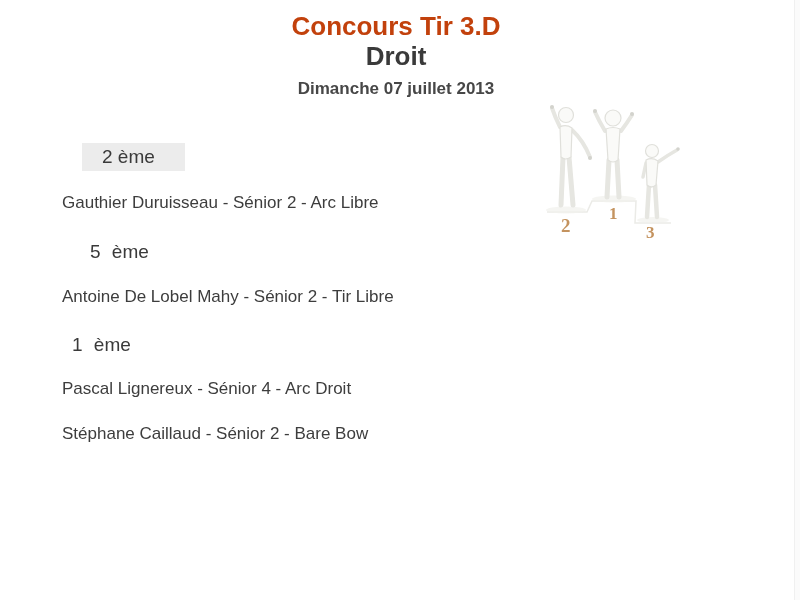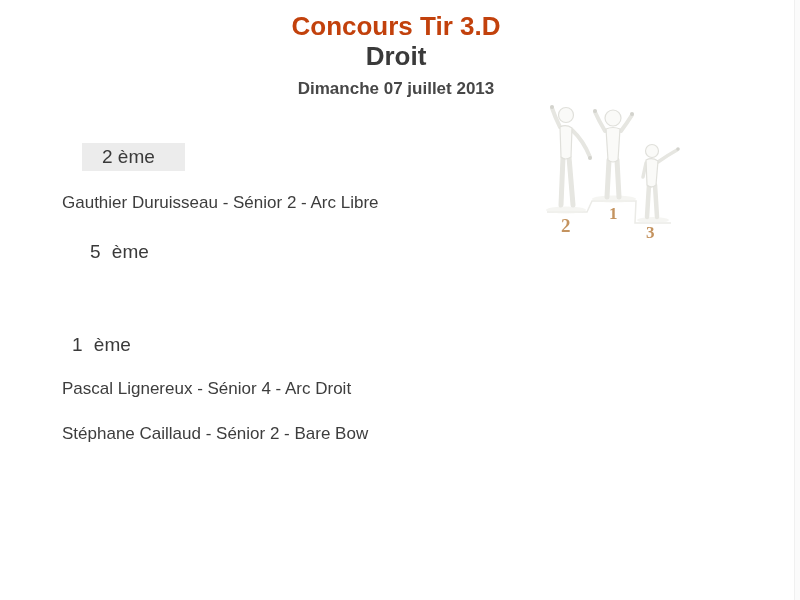--- a/index.html
+++ b/index.html
@@ -142,20 +142,21 @@
       <text x="26" y="127" font-size="19">2</text>
       <text x="74" y="114" font-size="17">1</text>
       <text x="111" y="133" font-size="17">3</text>
     </svg>
   </div>
 
   <div class="rank rank-highlight">2 ème</div>
   <div class="entry entry-1">Gauthier Duruisseau - Sénior 2 - Arc Libre</div>
 
   <div class="rank rank-5">5 ème</div>
+  <div class="entry entry-2">Antoine De Lobel Mahy - Sénior 2 - Tir Libre</div>
 
   <div class="rank rank-8">1 ème</div>
   <div class="entry entry-3">Pascal Lignereux - Sénior 4 - Arc Droit</div>
   <div class="entry entry-4">Stéphane Caillaud - Sénior 2 - Bare Bow</div>
 
   <div class="scan-edge"></div>
 
 </div>
 
 </body></html>

